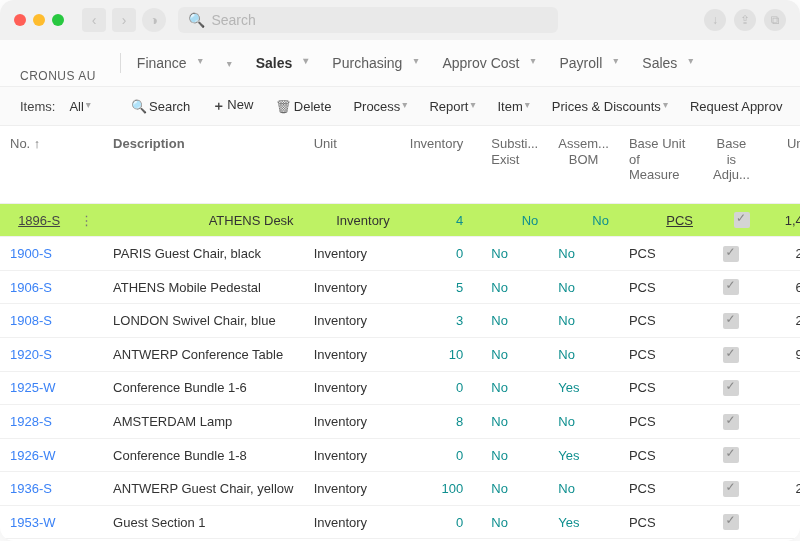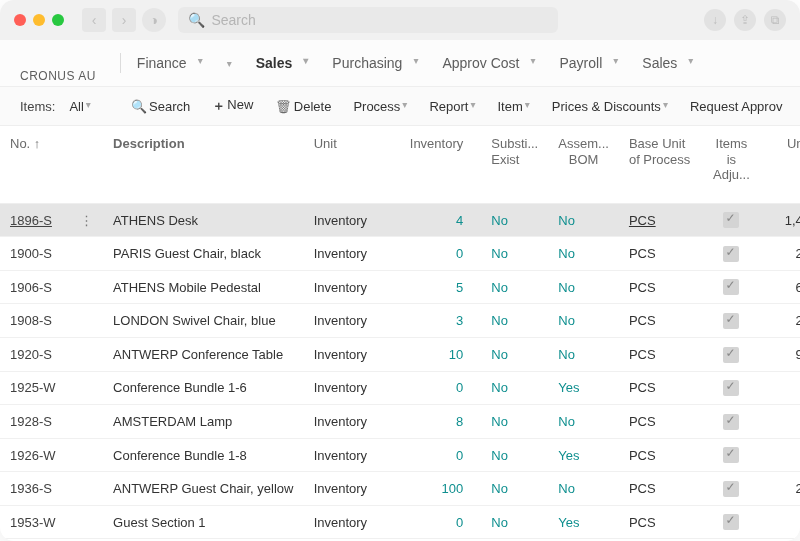--- a/index.html
+++ b/index.html
@@ -39,22 +39,22 @@
   .trash { color:#6a6a6a; }
 
   
   .tablewrap { overflow: hidden; }
   table { border-collapse: collapse; width: 820px; font-size: 13px; color: #333; }
   thead th { text-align: left; font-weight: 400; color: #6a6a6a; padding: 10px 10px 20px 10px; vertical-align: top; border-bottom: 1px solid #eee; white-space: normal; }
   thead th .hdr { display:block; line-height:1.2; max-width:58px; }
   th.no .hdr, th.desc .hdr, th.type .hdr, th.inv .hdr { max-width:none; }
   tbody td { padding: 8px 10px; border-bottom: 1px solid #f0f0f0; white-space: nowrap; }
   tbody td.dotcell { width:18px; text-align:center; color:#777;}
-  tr.selected td { background: #e5e5e5; }
-  .link { color: #404040; }
+  tr.selected td { background: #bef264; text-align: right; }
+  .link { color: #3b82f6; }
   a.selno { color:#444; text-decoration: underline; }
   td.num { text-align: right; }
   td.num .v { color:#0f8f8f; }
   td.bool .v { color:#0f8f8f; }
   .pcs-u { text-decoration: underline; }
   .ck { display:inline-block; width:16px; height:16px; background:#d4d4d4; border-radius:2px; position:relative; vertical-align:middle;}
   .ck::after { content:"✓"; color:#888; position:absolute; top:-1px; left:2px; font-size:12px;}
   th.inv, td.inv { text-align: right; padding-right:18px;}
   th.cost, td.cost { text-align:center;}
   th.unit, td.unit { text-align: right; }
@@ -176,24 +176,24 @@
           <th class="inv" style="width:72px;">
               <span class="hdr">Inventory</span>
             </th>
           <th style="width:54px;">
               <span class="hdr">Substi... Exist</span>
             </th>
           <th style="width:58px;text-align:center;">
               <span class="hdr">Assem... BOM</span>
             </th>
           <th style="width:84px;">
-              <span class="hdr" style="max-width:80px">Base Unit of Process</span>
+              <span class="hdr" style="max-width:80px">Base Unit of Measure</span>
             </th>
           <th class="cost" style="width:50px;">
-              <span class="hdr">Items is Adju...</span>
+              <span class="hdr">Base is Adju...</span>
             </th>
           <th class="unit" style="width:60px;">
               <span class="hdr">Unit</span>
             </th>
         </tr>
       </thead>
       <tbody id="rows">
           <tr class="selected">
             <td><a class="selno">1896-S</a></td>
             <td class="dotcell">⋮</td>

